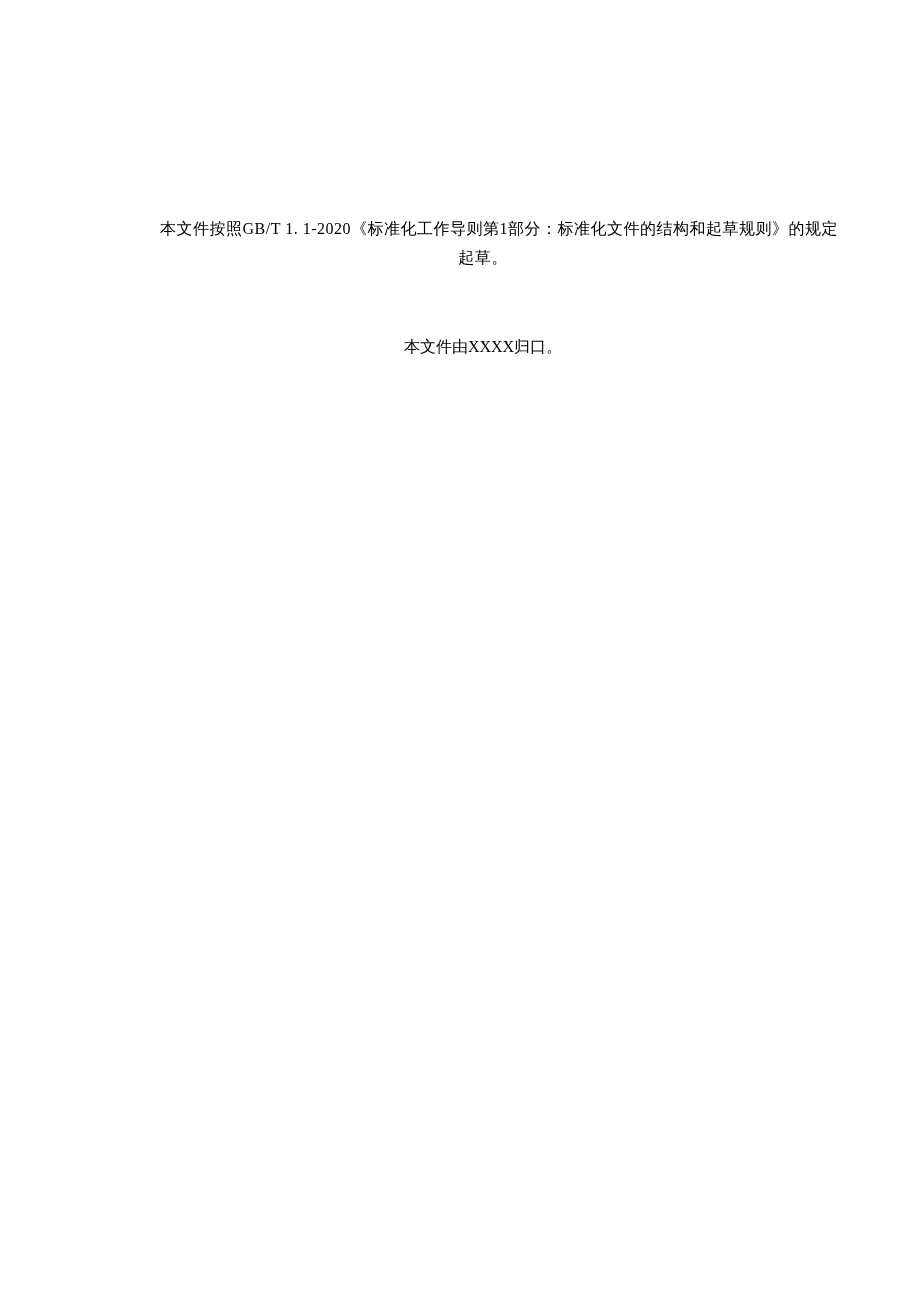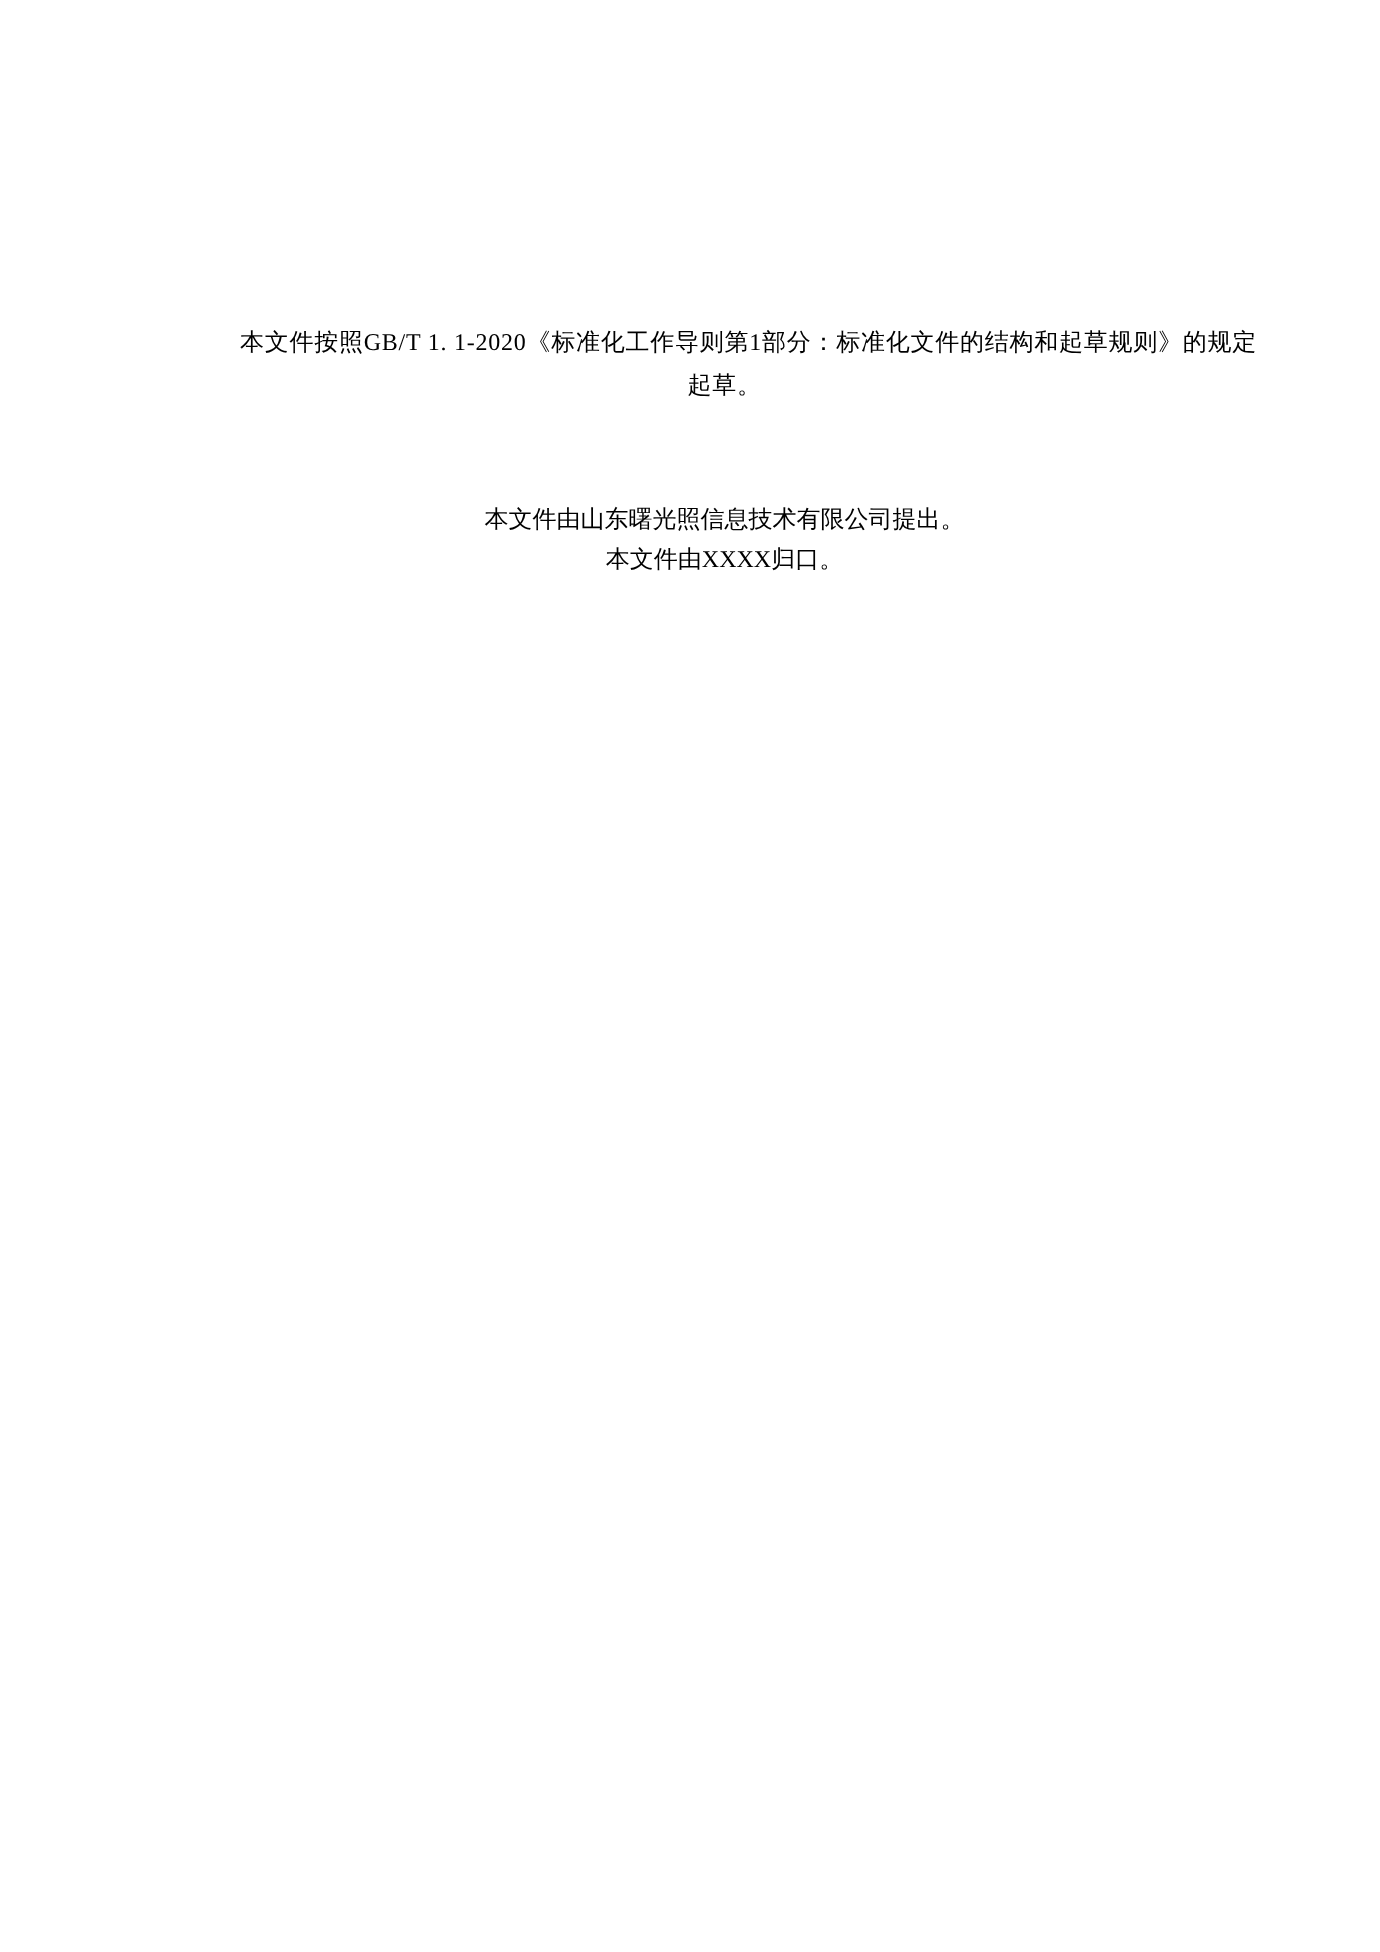--- a/index.html
+++ b/index.html
@@ -34,16 +34,15 @@
       margin: 0;
       line-height: 1.7;
     }
   </style>
 </head>
 <body>
 
 <div class="page-content">
   <p class="paragraph-1">本文件按照GB/T 1. 1-2020《标准化工作导则第1部分：标准化文件的结构和起草规则》的规定  起草。</p>
   <div class="paragraph-block">
-    <p>本文件由山东曙光照信息技术有限公司提出。</p>
     <p>本文件由XXXX归口。</p>
   </div>
 </div>
 
 </body></html>

